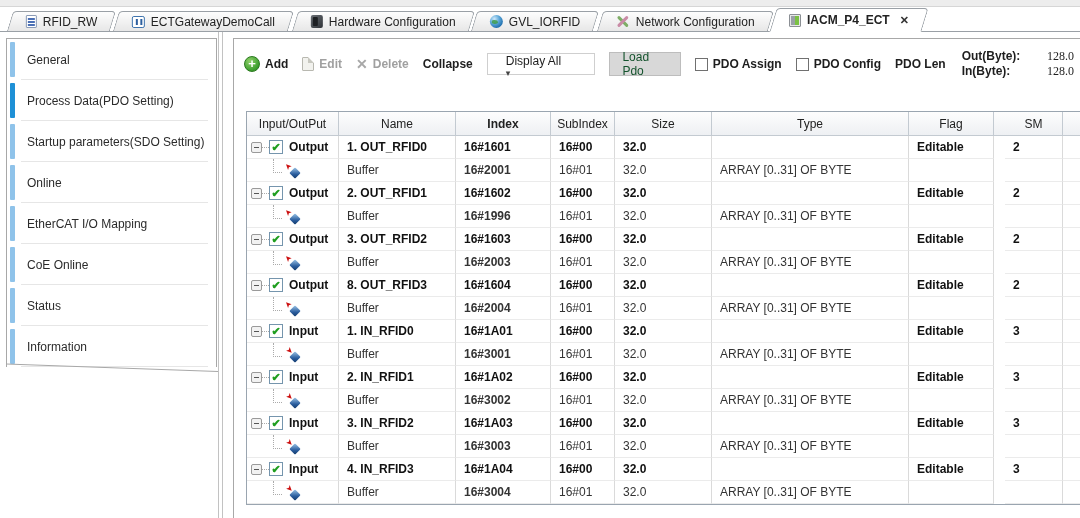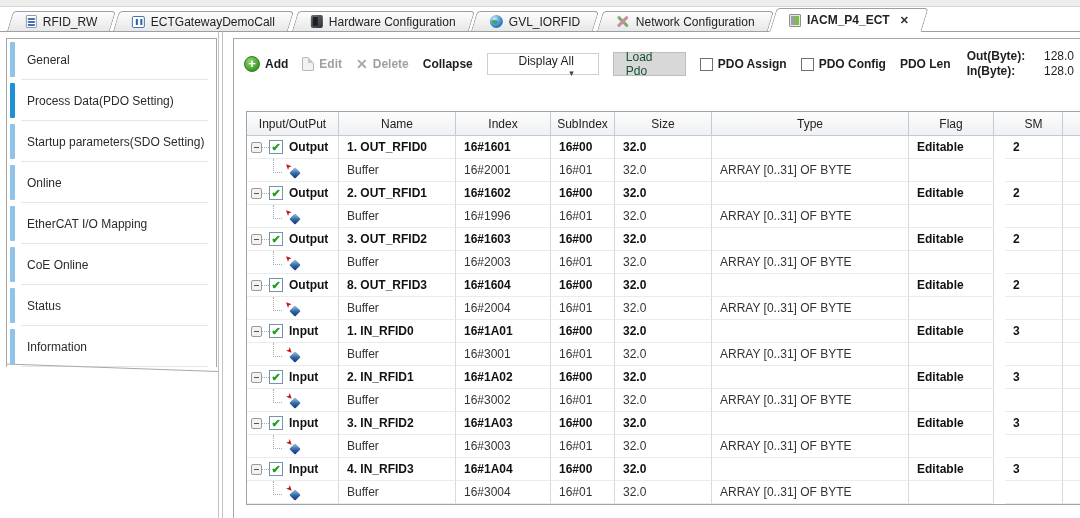--- a/index.html
+++ b/index.html
@@ -69,41 +69,41 @@
   .toolbar { position:relative; height:58px; display:flex; align-items:center; padding:6px 6px 14px 10px; gap:14px; }
   .tbtn { display:flex; align-items:center; gap:5px; font-weight:bold; cursor:pointer; white-space:nowrap; }
   .tbtn.disabled { color:#a0a0a0; cursor:default; }
   .add-glyph { width:16px; height:16px; border-radius:50%; flex:none;
     background:radial-gradient(circle at 35% 30%, #8fd06a, #3c9e2d 70%, #2a7a1e);
     border:1px solid #2a7a1e; color:#fff; font-weight:bold; font-size:13px; line-height:14px; text-align:center; }
   .edit-glyph { width:12px; height:14px; flex:none; background:#f2f2ee; border:1px solid #b8b8b0; border-radius:1px; position:relative; }
   .edit-glyph::after { content:""; position:absolute; right:-1px; top:-1px; border:3px solid #fff;
     border-left-color:#c8c8c0; border-bottom-color:#c8c8c0; }
   .del-glyph { color:#a8a8a8; font-weight:bold; font-size:14px; }
-  .combo { display:flex; align-items:flex-end; justify-content:space-between; width:118px; height:22px;
-    padding:0 24px; border:1px solid #cfcfcf; background:#fff; cursor:pointer;flex-direction:column; }
+  .combo { display:flex; align-items:flex-start; justify-content:space-between; width:118px; height:22px;
+    padding:0 18px; border:1px solid #cfcfcf; background:#fff; cursor:pointer;flex-direction:column; }
   .combo-arrow { font-size:9px; color:#444; }
   .pushbtn { height:24px; padding:0 12px; background:#d8d8d8; border:1px solid #bdbdbd;
     color:#14532d; display:flex; align-items:center; cursor:default; }
   .chk-wrap { display:flex; align-items:center; gap:5px; font-weight:600; cursor:pointer; white-space:nowrap; }
   .chk { width:13px; height:13px; border:1px solid #707070; background:#fff; flex:none; }
   .pdo-len { font-weight:600; white-space:nowrap; }
   .iosummary { margin-left:2px; line-height:15px; white-space:nowrap; }
   .iosummary .lbl { font-weight:bold; display:inline-block; min-width:68px; }
-  .iosummary .val { display:inline-block; margin-left:6px; }
+  .iosummary .val { display:inline-block; margin-left:14px;font-family:Liberation Serif, serif; }
 
   
   .grid { position:absolute; left:12px; right:0; top:72px; border:1px solid #9aa5b0; border-right:none; background:#fff; }
   .grow { display:flex; height:23px; }
   .ghead { height:24px; background:linear-gradient(#fdfdfd,#eef0f3); border-bottom:1px solid #c3cad1; display:flex; }
   .hcell { display:flex; align-items:center; justify-content:center; color:#222;
     border-right:1px solid #c3cad1; height:100%; overflow:hidden; }
   .cell { display:flex; align-items:center; padding-left:8px; border-right:1px solid #dadada;
     border-bottom:1px solid #ebebeb; overflow:hidden; white-space:nowrap; }
-  .c0 { width:92px; } .c1 { width:117px; } .c2 { width:95px; } .c3 { width:64px; }
+  .c0 { width:92px; } .c1 { width:117px; } .c2 { width:95px;font-weight:bold; } .c3 { width:64px; }
   .c4 { width:97px; } .c5 { width:197px; } .c6 { width:85px; } .c7 { width:58px;margin-left:11px; }
   .cf { flex:1; border-right:none; }
   .grow.group .cell { font-weight:bold; color:#111; }
   .grow.child .cell { color:#333; }
   .tree-cell { padding-left:0; }
   .expander { width:11px; height:11px; margin-left:4px; flex:none; background:#f2f2f2;
     border:1px solid #9a9a9a; border-radius:2px; position:relative; cursor:pointer; }
   .expander::after { content:""; position:absolute; left:2px; right:2px; top:4.5px; height:1px; background:#555; }
   .dots { width:7px; height:1px; border-top:1px dotted #aaa; flex:none; }
   .checkbox { width:14px; height:14px; border:1px solid #7595ad; background:#fff; flex:none;

